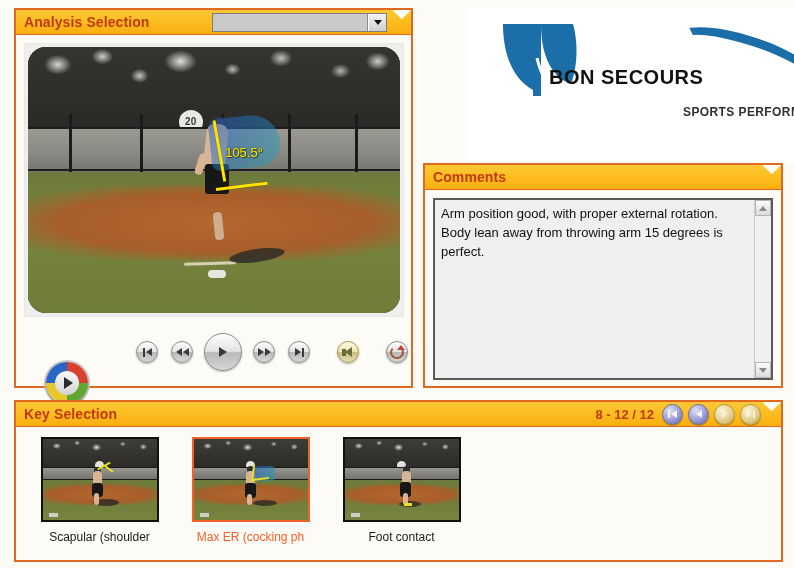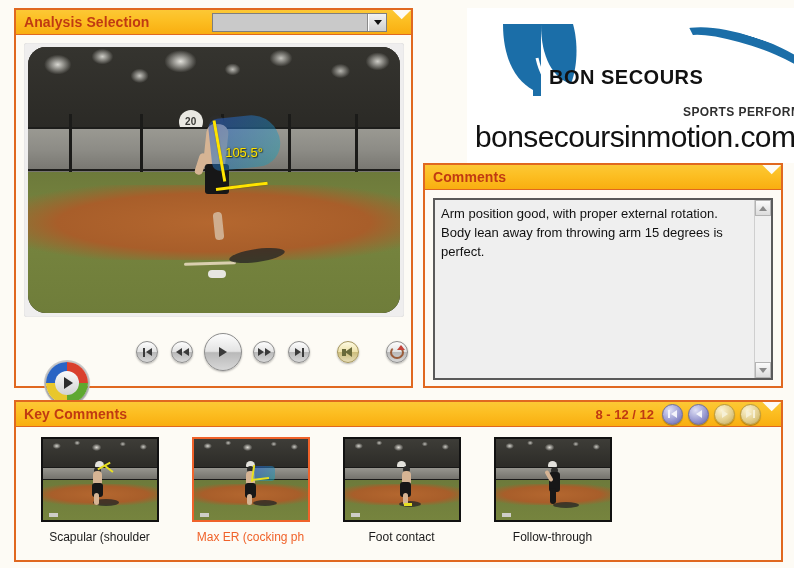--- a/index.html
+++ b/index.html
@@ -531,21 +531,20 @@
       <svg width="98" height="88" viewBox="0 0 98 88" aria-hidden="true">
         <path d="M10 6 C10 40, 22 62, 40 72 L40 6 Z" fill="#1b6ea8"></path>
         <path d="M48 6 C48 40, 60 60, 78 66 C86 44, 84 20, 80 6 Z" fill="#1b6ea8"></path>
         <path d="M40 6 L48 6 L48 78 L40 78 Z" fill="#1b6ea8"></path>
         <path d="M44 40 C48 58, 54 66, 62 70" stroke="#ffffff" stroke-width="3" fill="none"></path>
       </svg>
     </div>
     <div class="brand-swoosh"></div>
     <div class="brandline">BON SECOURS</div>
     <div class="tagline2">SPORTS PERFORMANCE</div>
-    <div class="brand-url">bonsecoursinmotion.com</div>
     <div class="brand-tm">®</div>
   </div>
 
   <div class="panel" id="panel-comments">
     <div class="panel-head">
       <span class="panel-title">Comments</span>
       <div class="notch"></div>
     </div>
     <div class="panel-body">
       <div class="comment-box">
@@ -557,21 +556,21 @@
           <div class="scroll-btn">
             <span class="sc-dn"></span>
           </div>
         </div>
       </div>
     </div>
   </div>
 
   <div class="panel" id="panel-keys">
     <div class="panel-head">
-      <span class="panel-title">Key Comments</span>
+      <span class="panel-title">Key Selection</span>
       <span class="kp-counter">8 - 12  /  12</span>
       <div class="kp-nav">
         <div class="kp-btn">
           <span class="ico-row">
             <span class="kp-bar"></span>
               <span class="kp-tri-l"></span>
           </span>
         </div>
         <div class="kp-btn">
           <span class="kp-tri-l"></span>
@@ -645,34 +644,17 @@
           <div class="mini-skin" style="left:50%;top:39%;width:9px;height:16px;"></div>
           <div class="mini-body" style="left:49%;top:53%;width:11px;height:15px;"></div>
           <div class="mini-skin" style="left:51%;top:67%;width:5px;height:12px;"></div>
           <div class="mini-yellow" style="left:52%;top:79%;width:8px;height:3px;"></div>
           <div class="mini-tag"></div>
         </div>
         <div class="kp-label">Foot contact</div>
       </div>
 
 
-      <div class="kp-cell">
-        <div class="kp-thumb">
-          <div class="mini-sky"></div>
-            <div class="mini-tree-dots"></div>
-            <div class="mini-sign"></div>
-          <div class="mini-fence"></div>
-            <div class="mini-grass"></div>
-            <div class="mini-dirt"></div>
-          <div class="mini-shadow" style="left:50%;top:78%;width:26px;height:6px;"></div>
-          <div class="mini-head" style="left:49%;top:35%;width:7px;height:7px;"></div>
-          <div class="mini-body" style="left:47%;top:41%;width:11px;height:20px;"></div>
-          <div class="mini-skin" style="left:45%;top:38%;width:4px;height:12px;transform:rotate(-30deg);"></div>
-          <div class="mini-body" style="left:48%;top:60%;width:6px;height:16px;"></div>
-          <div class="mini-tag"></div>
-        </div>
-        <div class="kp-label">Follow-through</div>
-      </div>
 
     </div>
   </div>
 
 </div>
 
 </body></html>

